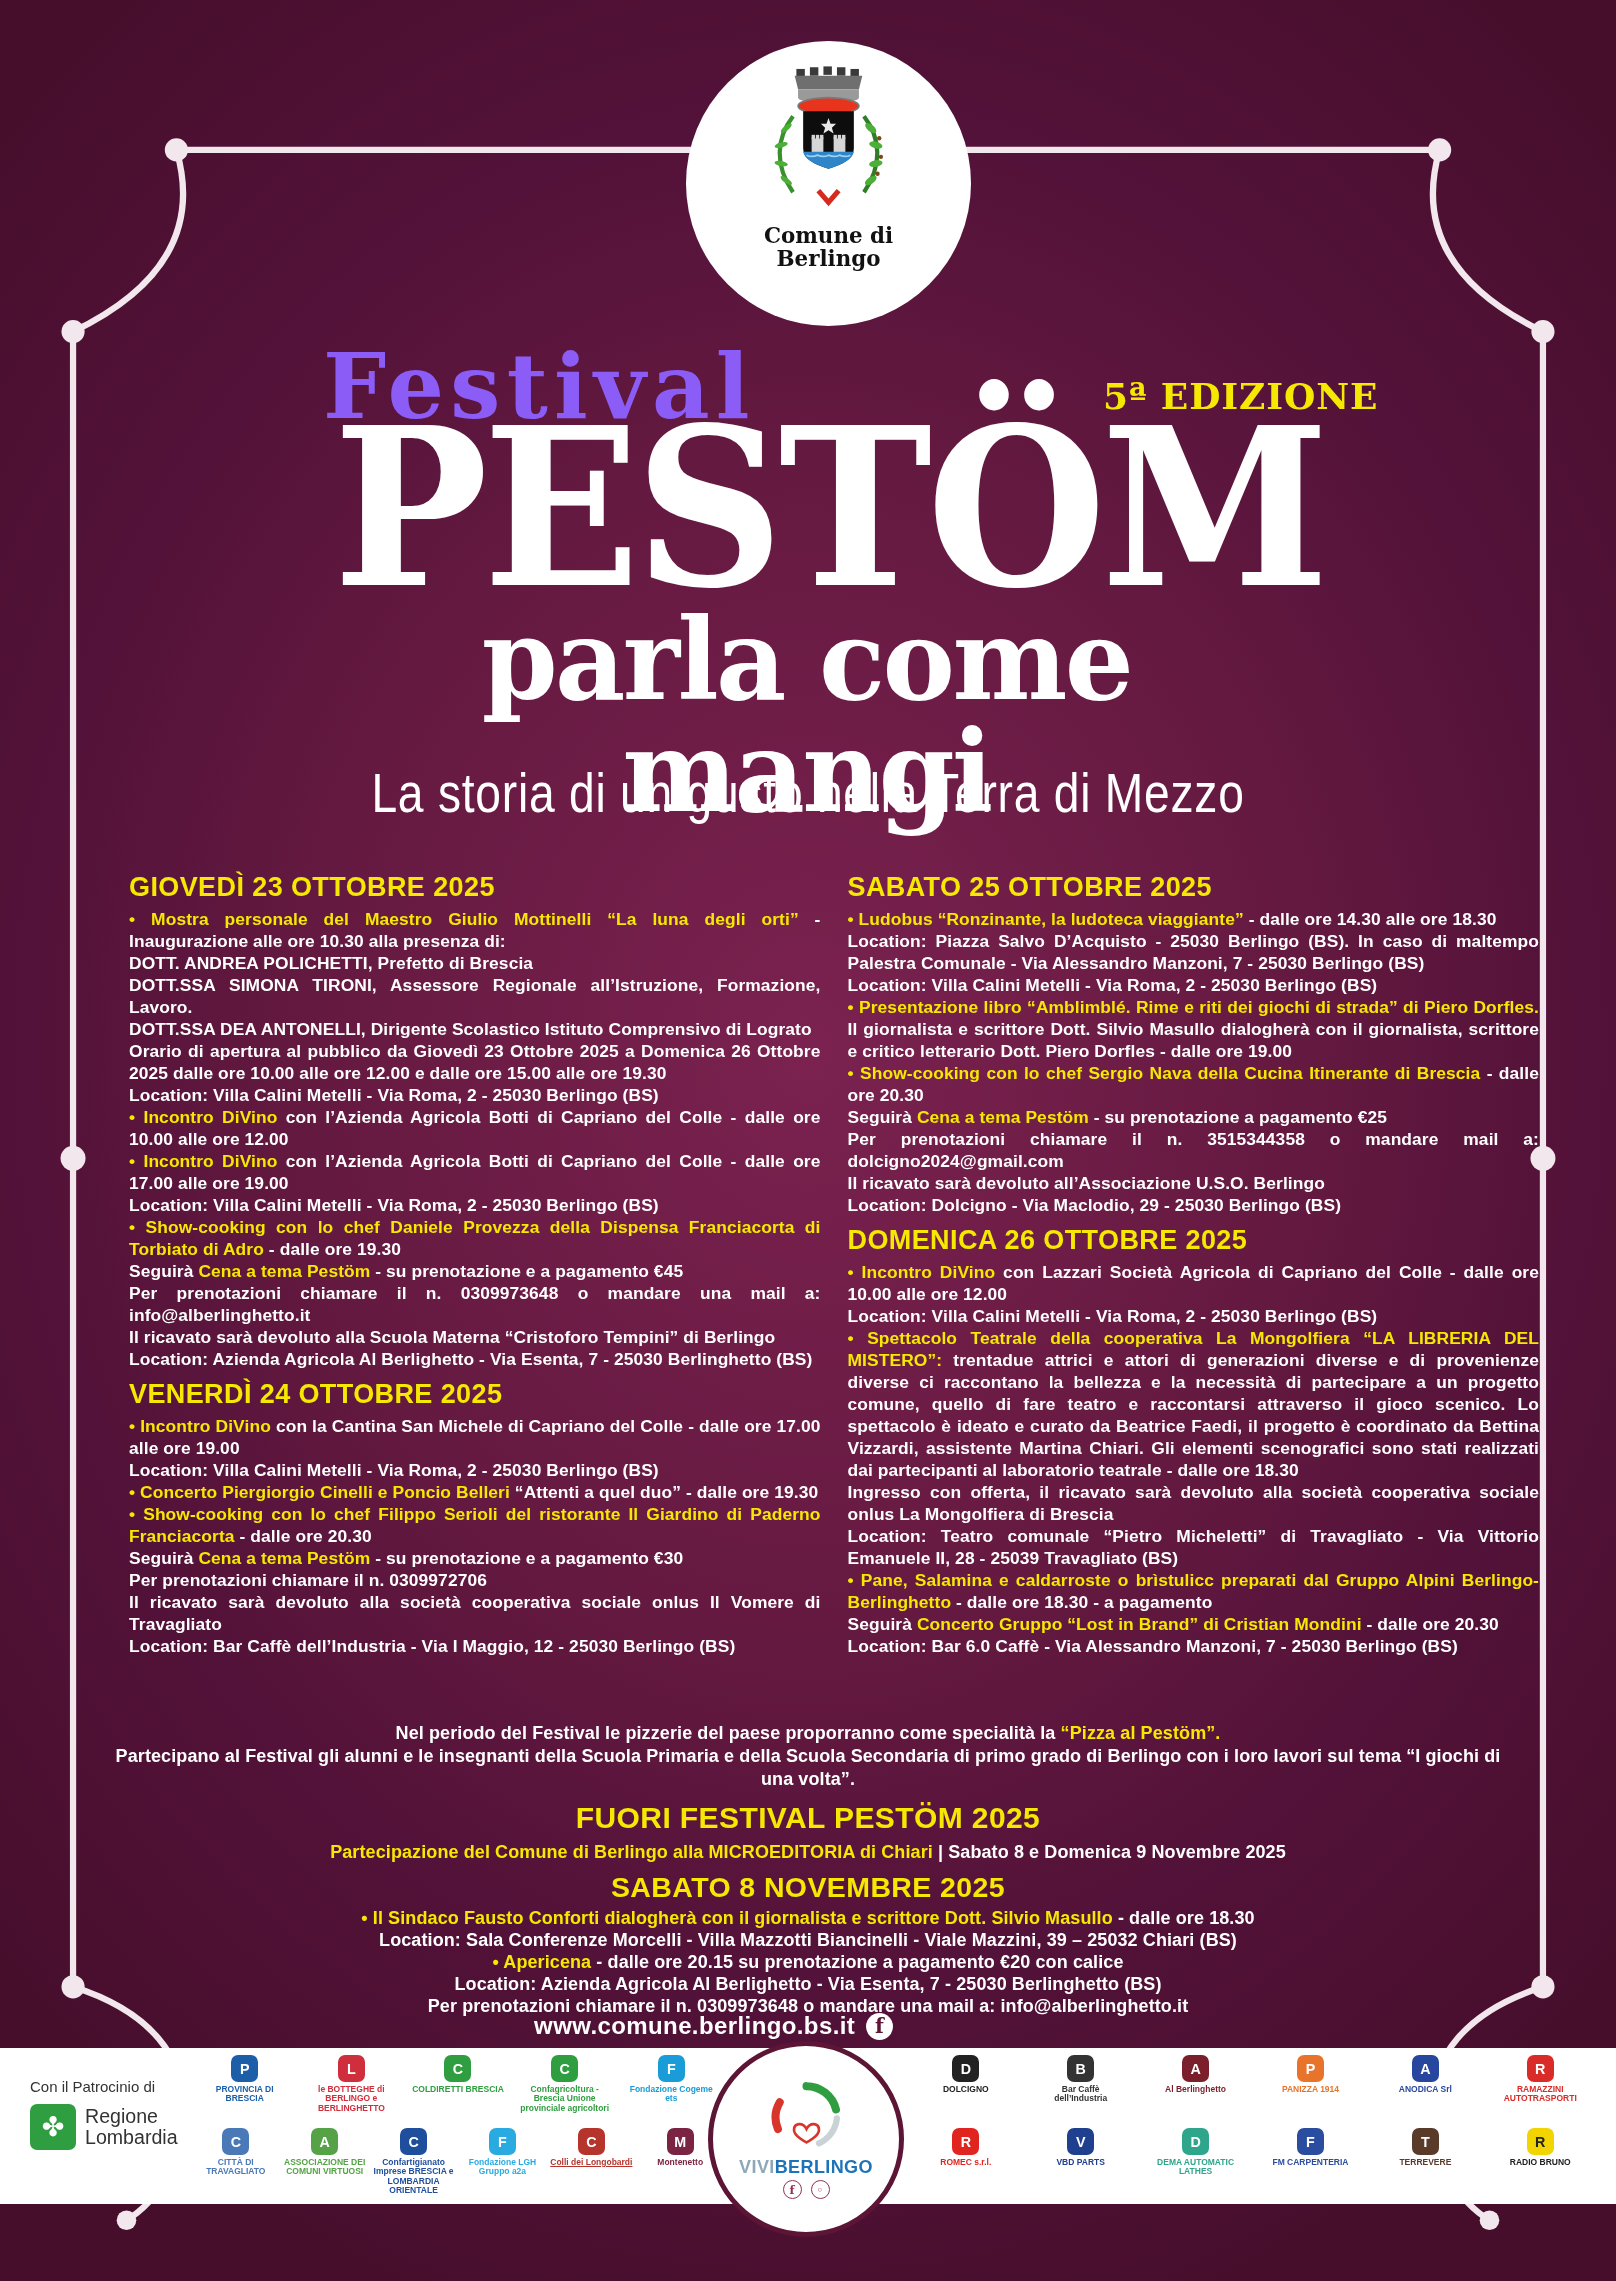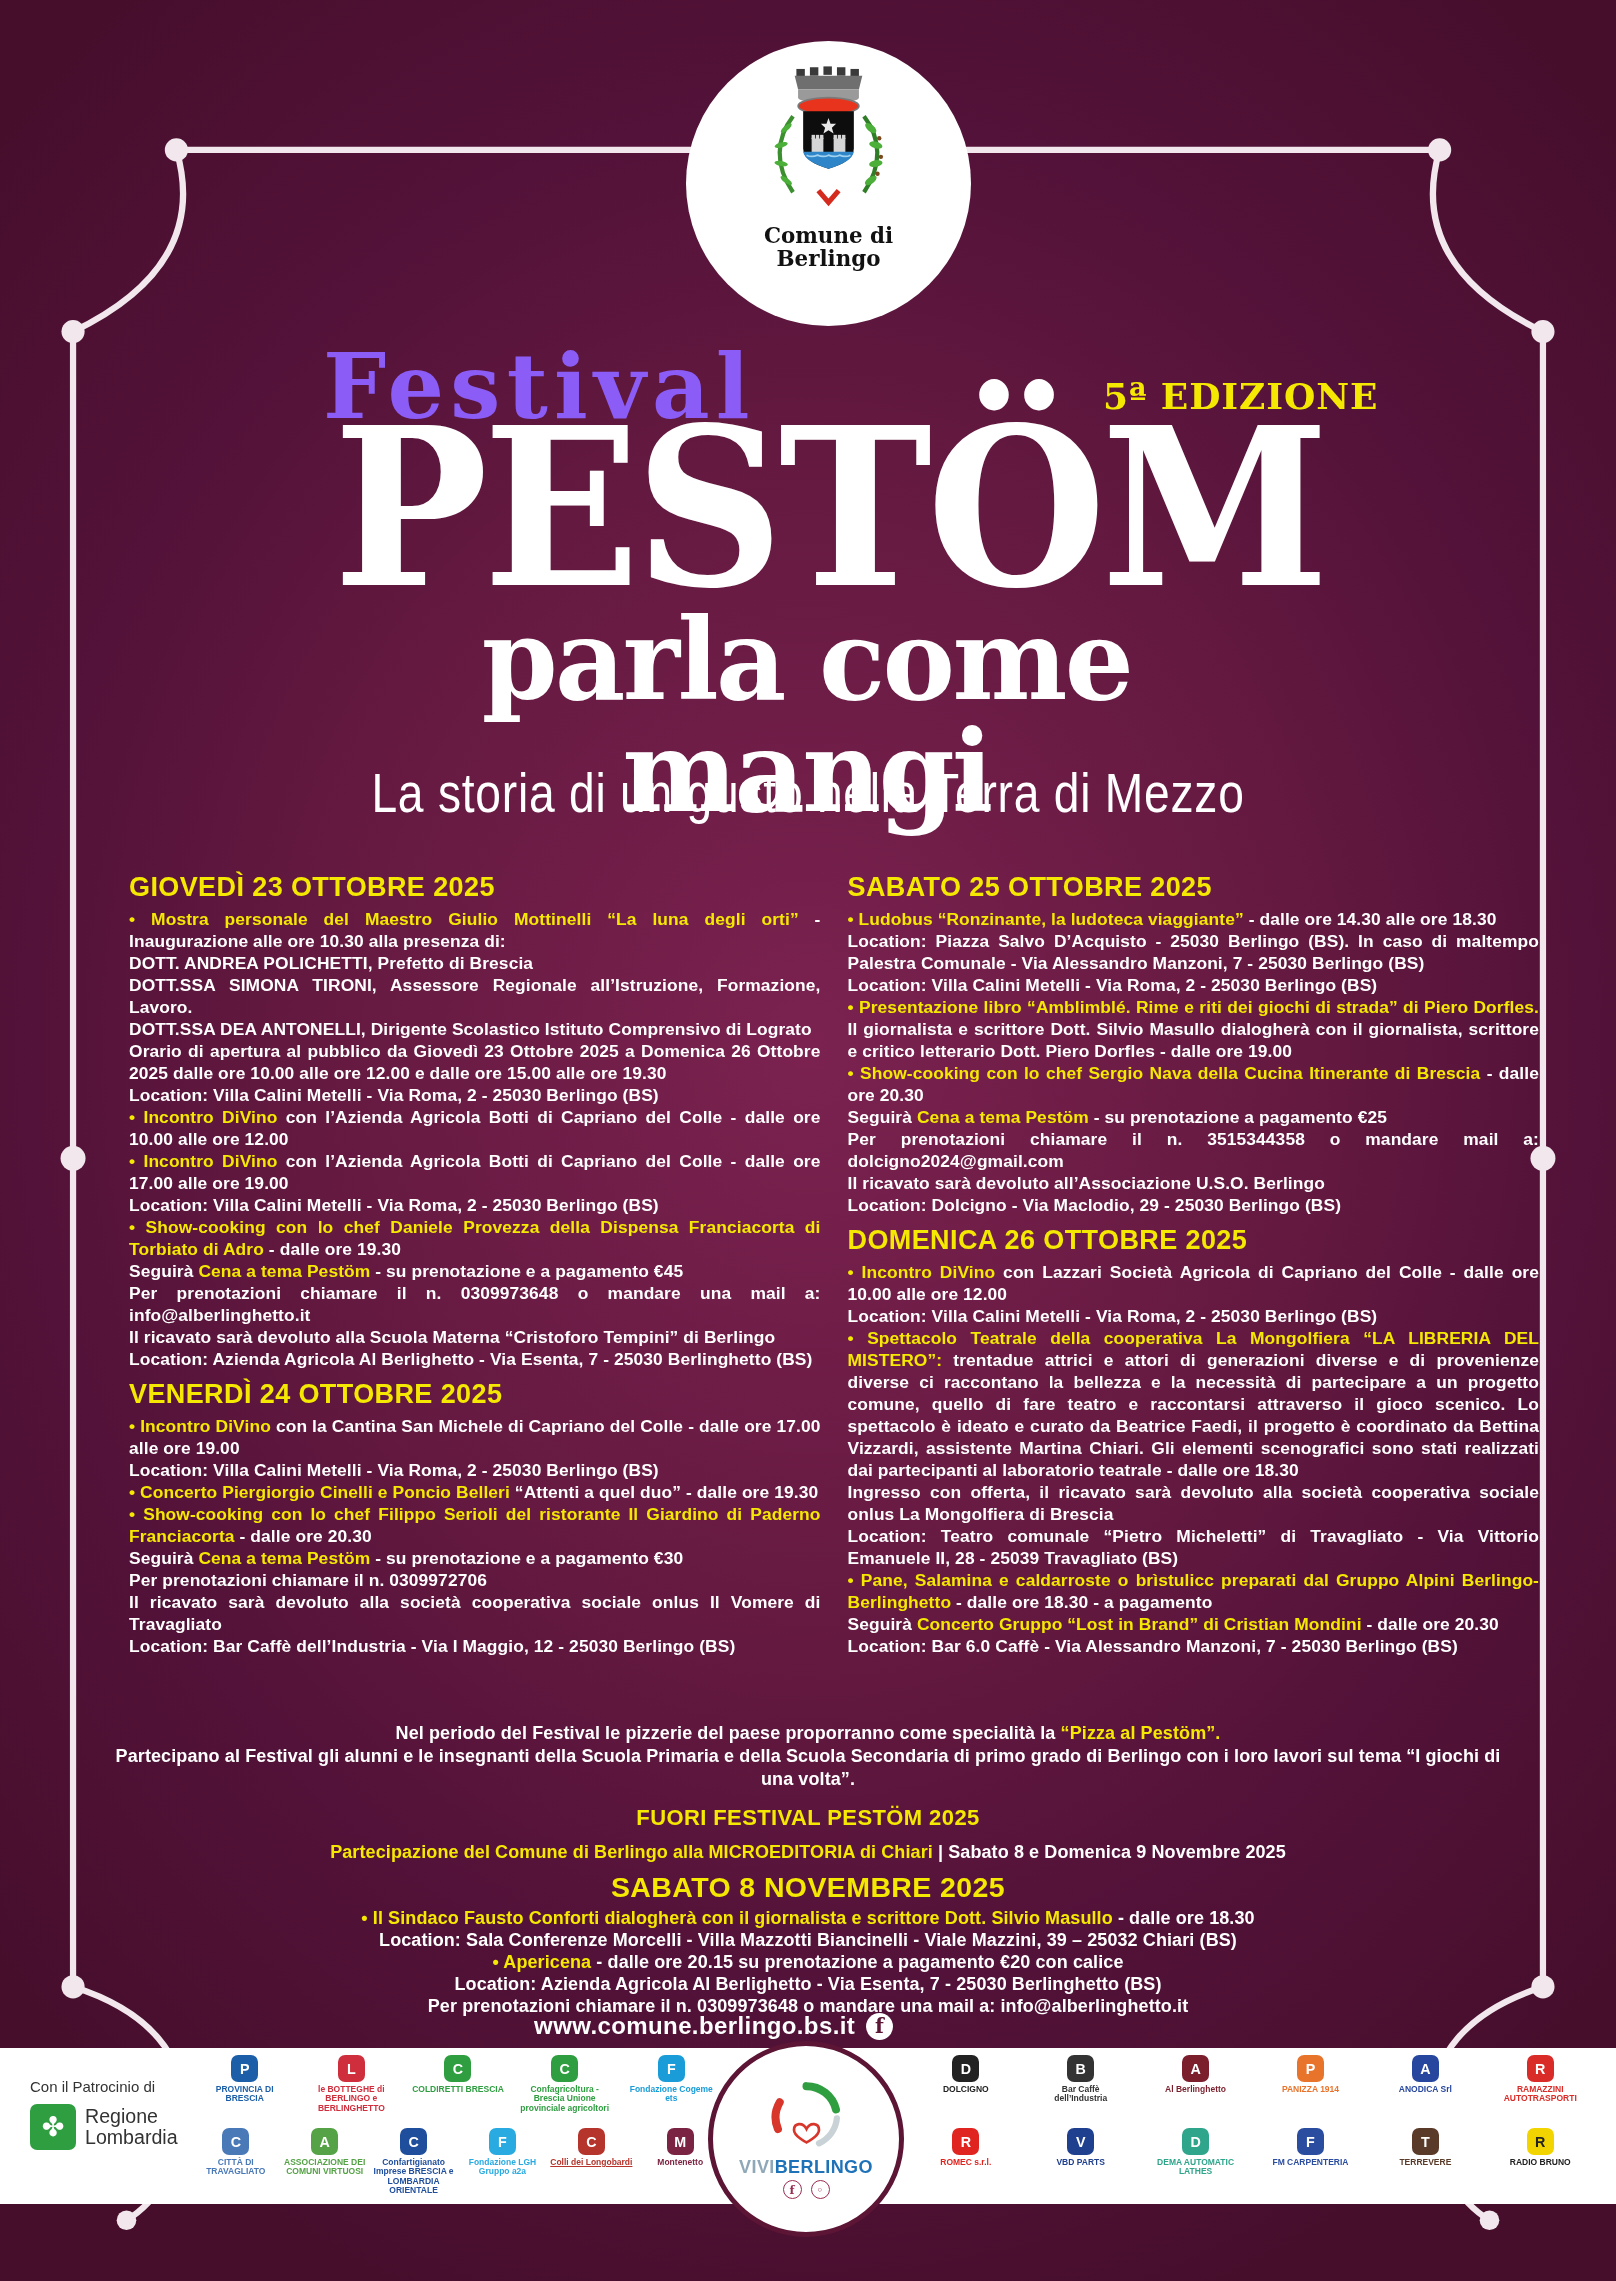--- a/index.html
+++ b/index.html
@@ -58,21 +58,21 @@
     margin:0;font-size:17.4px;line-height:22px;font-weight:700;color:#fff;
     text-align:justify;letter-spacing:0.1px;
   }
   .yl{color:#f5e903;}
   .wh{color:#fff;}
   
   .bc{position:absolute;left:98px;width:1420px;z-index:2;text-align:center;}
   .bc p{text-align:center;}
   .notes{top:1722px;}
   .notes p{font-size:18px;line-height:23px;}
-  .fuori-heading{top:1802px;font-size:22px;line-height:32px;font-weight:700;color:#f5e903;letter-spacing:0.4px;}
+  .fuori-heading{top:1802px;font-size:30px;line-height:32px;font-weight:700;color:#f5e903;letter-spacing:0.4px;}
   .fuori-line{top:1841px;}
   .fuori-line p{font-size:18px;line-height:23px;}
   .nov-heading{top:1871px;font-size:28.5px;line-height:32px;font-weight:700;color:#f5e903;letter-spacing:0.4px;}
   .nov-lines{top:1907px;}
   .nov-lines p{font-size:18px;line-height:22px;}
   .website-row{
     position:absolute;left:0;top:2012px;width:1427px;z-index:2;
     display:flex;align-items:center;justify-content:center;gap:10.7px;
   }
   .website-label{font-size:24px;font-weight:700;color:#fff;letter-spacing:0.4px;}

